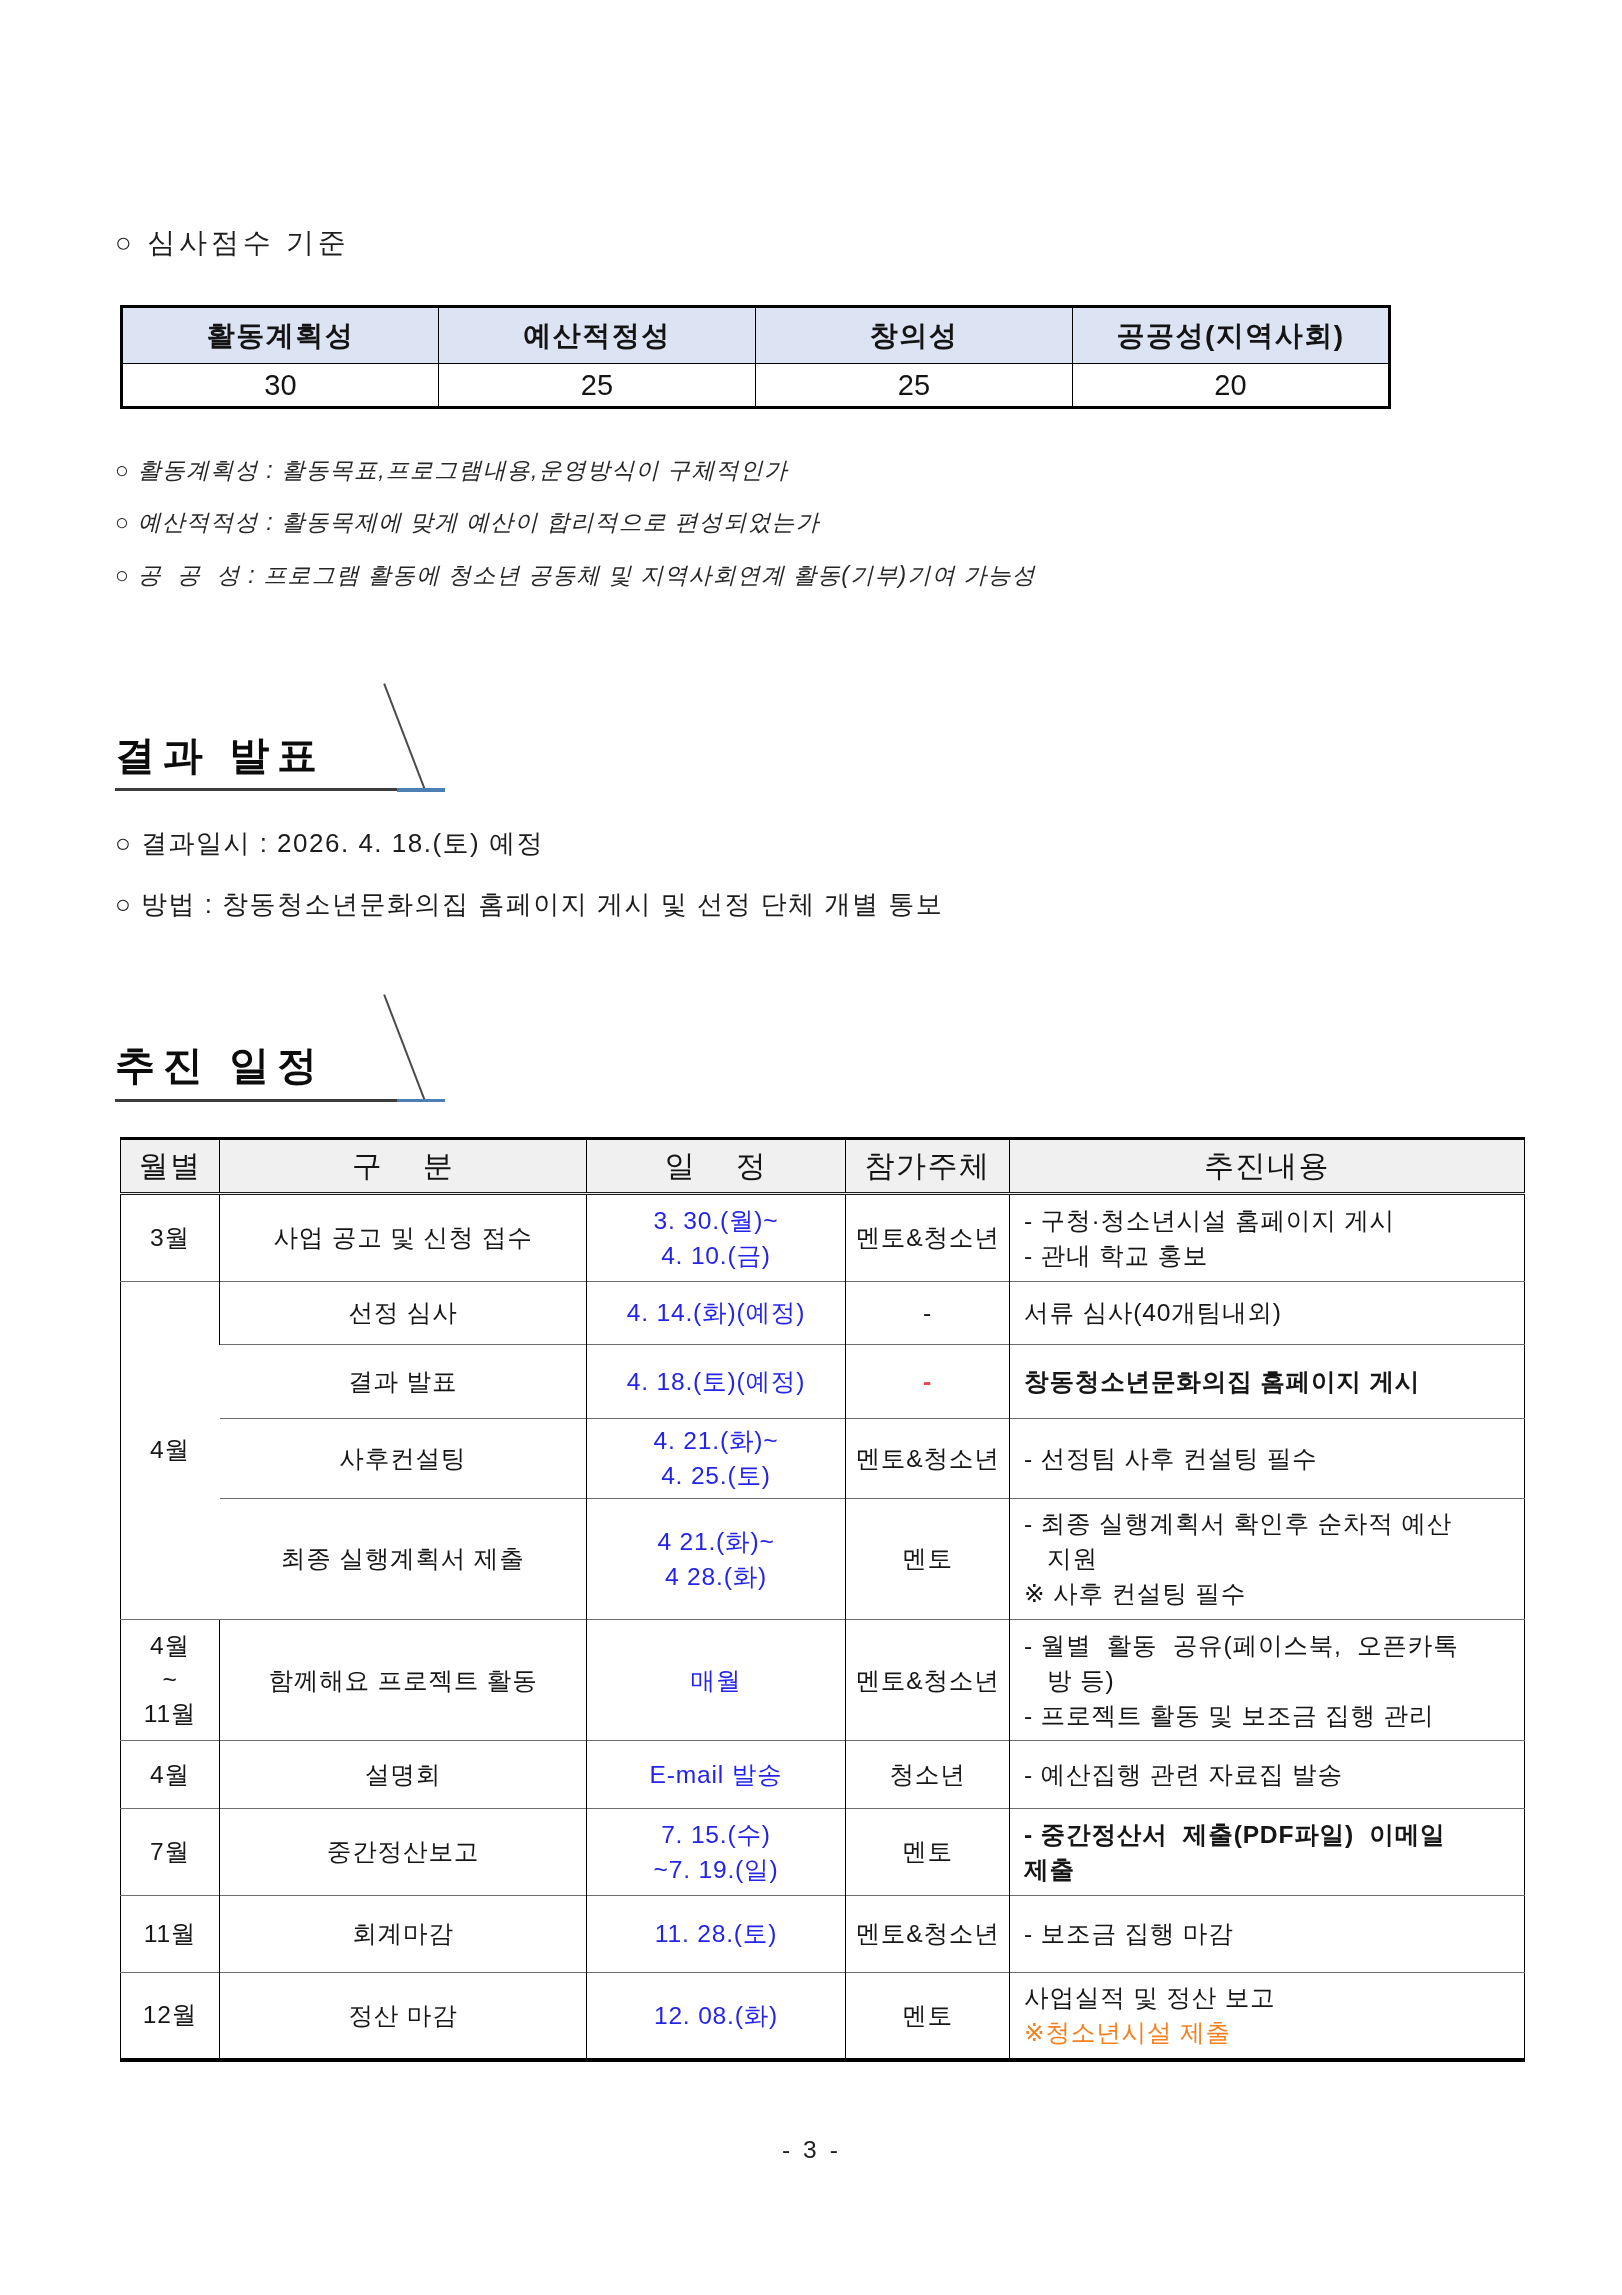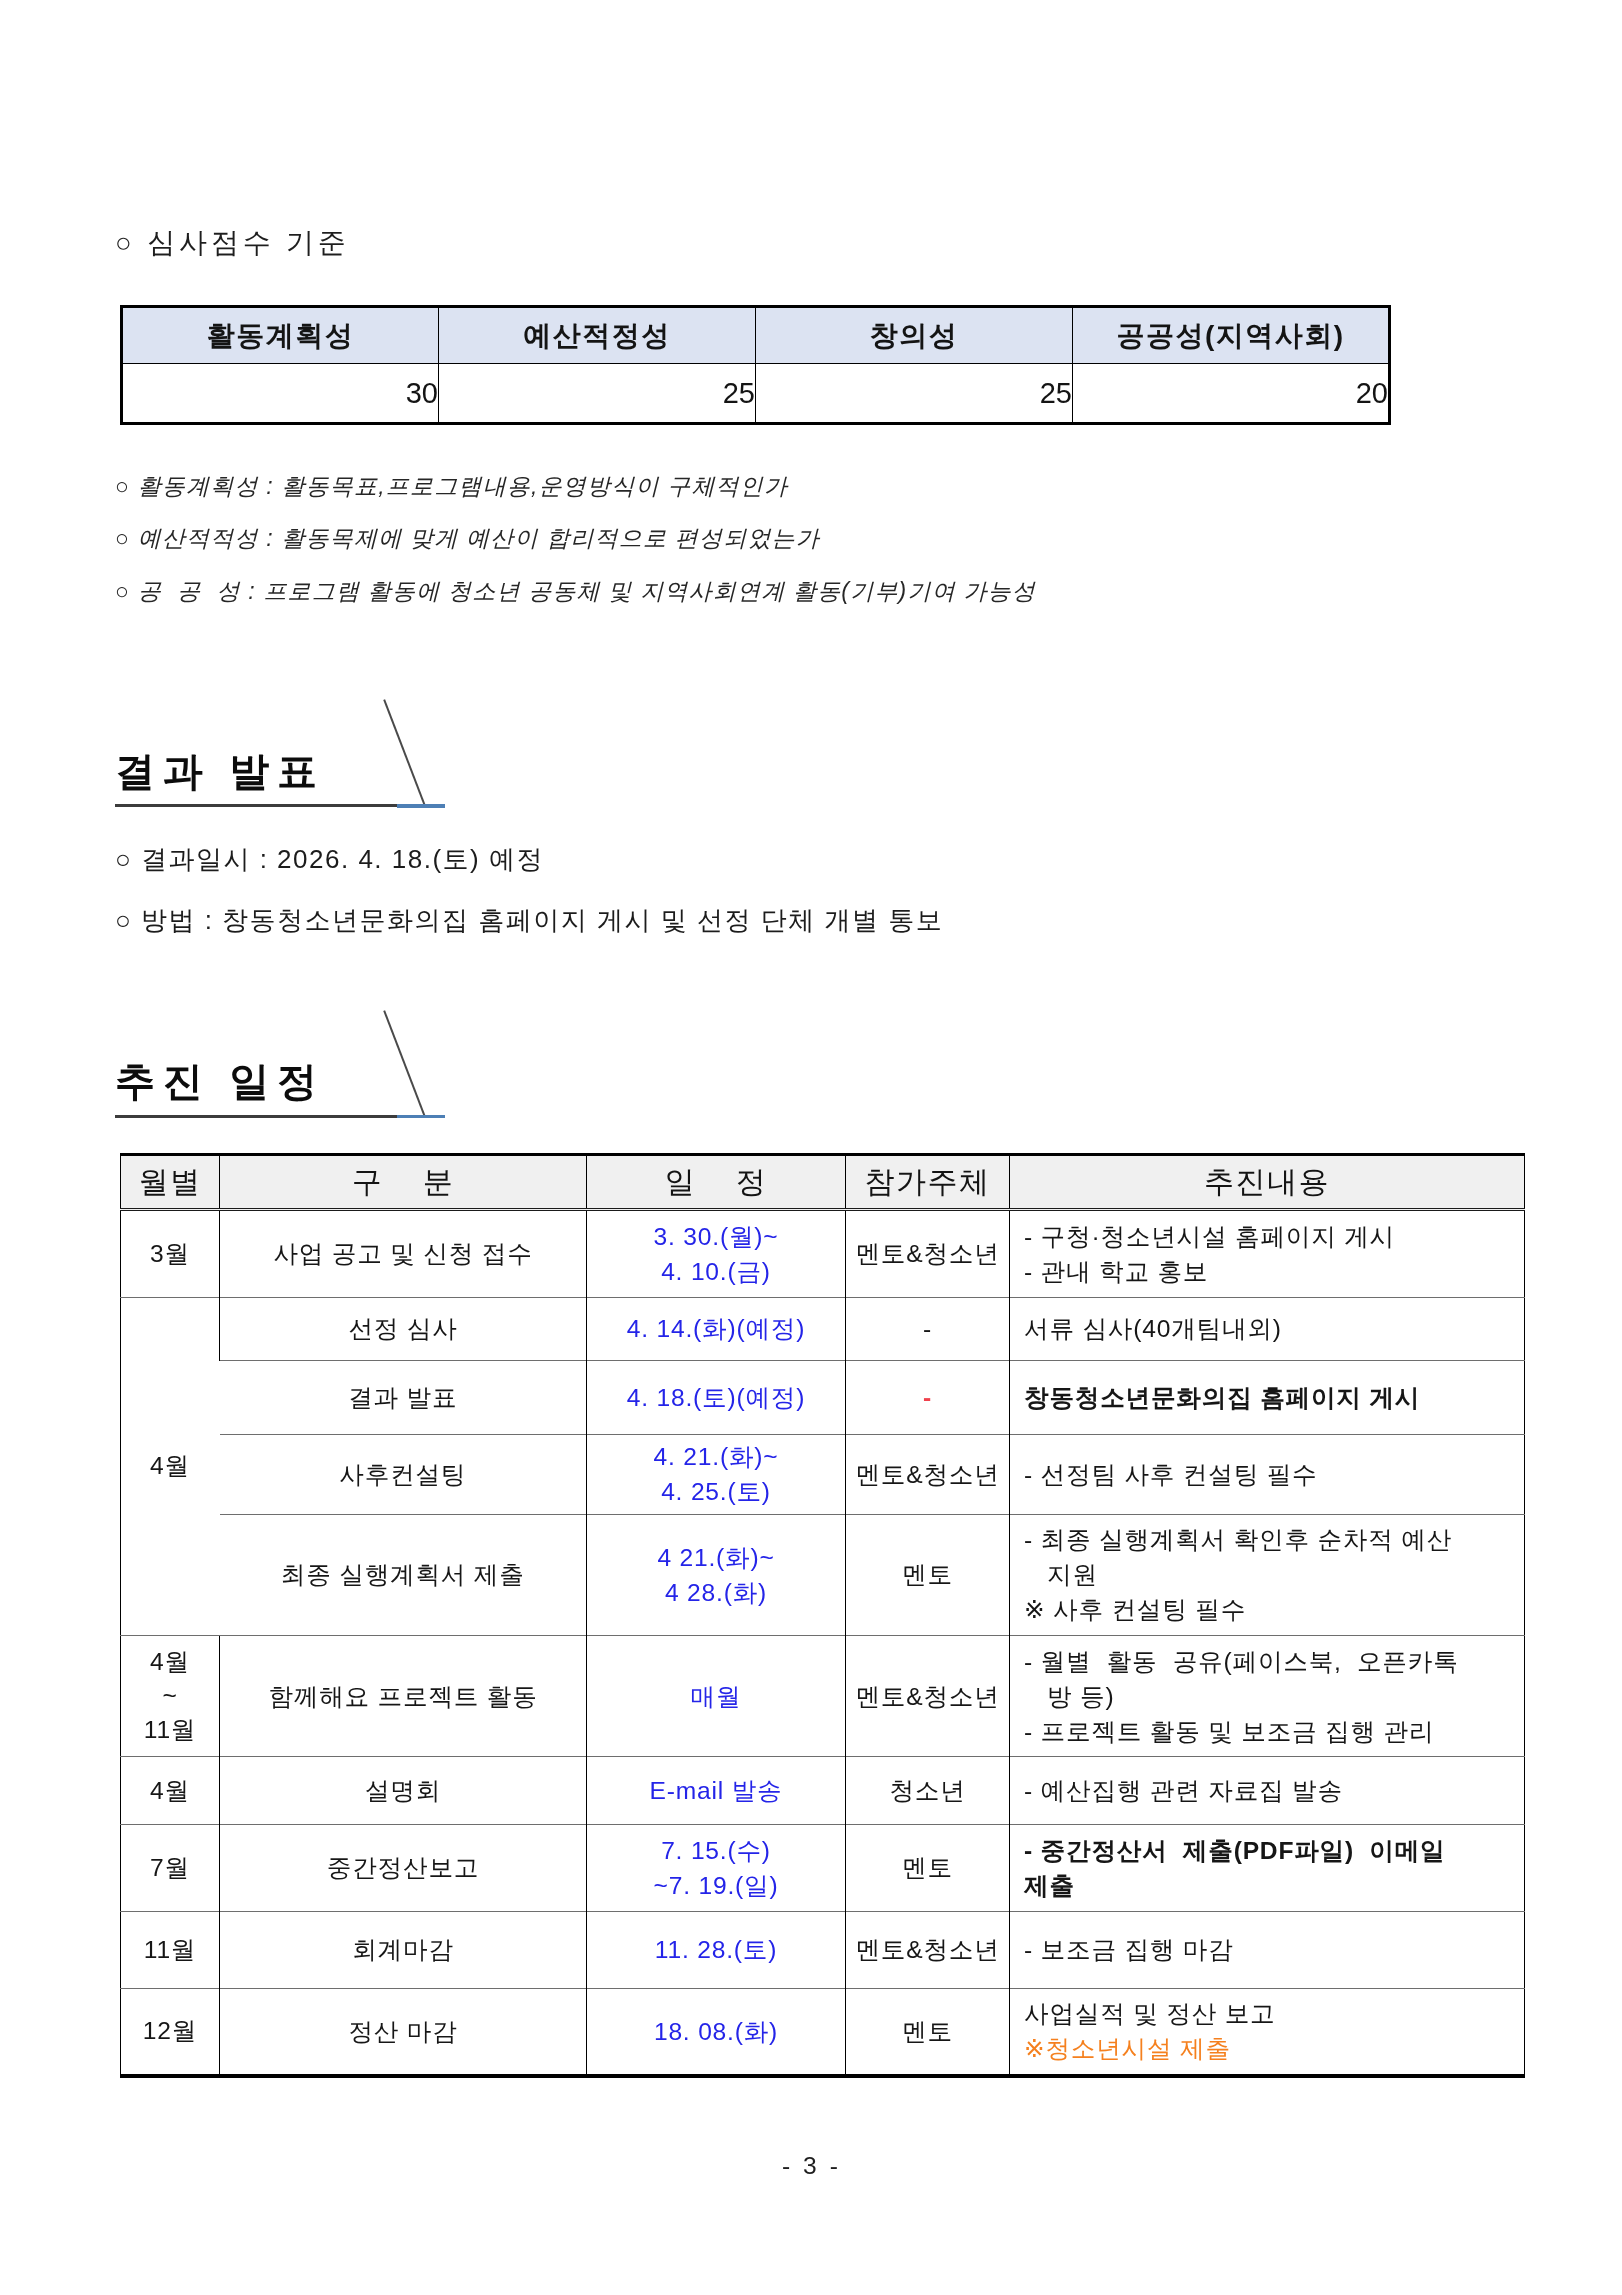--- a/index.html
+++ b/index.html
@@ -40,23 +40,23 @@
   .score-table th{
     background:var(--score-header-bg);
     height:57px;
     font-size:28px;
     font-weight:600;
     letter-spacing:1.5px;
     border:1.5px solid #000;
     white-space:pre-wrap;
   }
   .score-table td{
-    height:60px;
+    height:44px;
     font-size:29px;
-    text-align:right;
+    text-align:center;
     border:1.5px solid #000;
   }
 
   .criteria-notes{
     margin:44px 0 0 115px;
     list-style:none;
     font-style:italic;
   }
   .criteria-notes li{
     font-size:23px;
@@ -315,21 +315,21 @@
         <td class="col-category">회계마감</td>
         <td class="col-date">11. 28.(토)</td>
         <td class="col-part">멘토&amp;청소년</td>
         <td class="col-details">
           <div>- 보조금 집행 마감</div>
         </td>
       </tr>
       <tr style="height: 77px;">
         <td class="col-month">12월</td>
         <td class="col-category">정산 마감</td>
-        <td class="col-date">18. 08.(화)</td>
+        <td class="col-date">12. 08.(화)</td>
         <td class="col-part">멘토</td>
         <td class="col-details">
           <div>사업실적 및 정산 보고</div>
           <div class="orange">※청소년시설 제출</div>
         </td>
       </tr>
     </tbody>
 </table>
 
 <div class="page-number">- 3 -</div>

